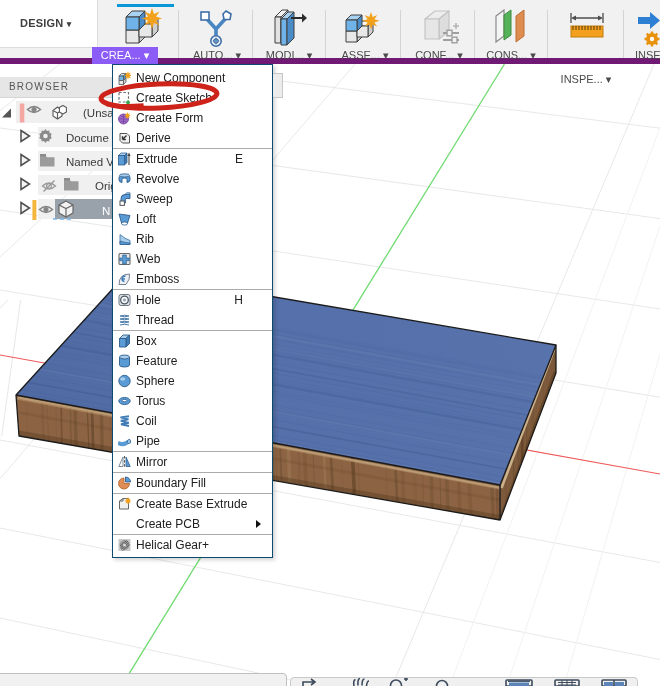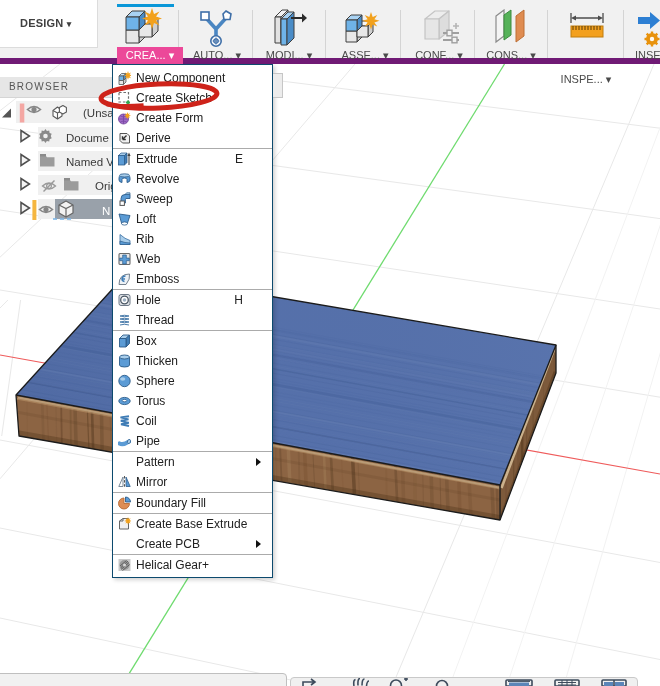--- a/index.html
+++ b/index.html
@@ -9,21 +9,21 @@
   
   #toolbar{position:absolute;left:0;top:0;width:660px;height:64px;background:#f1f1f1;
            border-bottom:6px solid #701a75;box-sizing:border-box;}
   #designbox{position:absolute;left:0;top:0;width:98px;height:48px;background:#fff;
              border-right:1px solid #dcdcdc;border-bottom:1px solid #dcdcdc;box-sizing:border-box;}
   #designbox > span{position:absolute;left:20px;top:17px;font-size:11px;font-weight:bold;
                   color:#404040;letter-spacing:0.2px;white-space:nowrap;}
   .tbdiv{position:absolute;top:10px;width:1px;height:48px;background:#d4d4d4;}
   .tblabel{position:absolute;top:48px;height:14px;font-size:11px;color:#4a4a4a;
            white-space:nowrap;line-height:14px;}
-  #crealabel{position:absolute;left:117px;top:47px;width:66px;height:17px;background:#ec4899;
+  #crealabel{position:absolute;left:92px;top:47px;width:66px;height:17px;background:#8b5cf6;
              color:#fff;font-size:11px;text-align:center;line-height:17px;}
   #creabar{position:absolute;left:117px;top:4px;width:57px;height:3px;background:#0a97d8;}
   .tbicon{position:absolute;top:10px;}
   
   #browser{position:absolute;left:0;top:77px;width:250px;}
   #bheader{position:absolute;left:0;top:0;width:250px;height:20px;background:#e6e6e6;
            border-bottom:1px solid #d5d5d5;}
   #bheader span{position:absolute;left:9px;top:4px;font-size:10px;color:#555;letter-spacing:1.2px;}
   .brow{position:absolute;height:20px;background:#f0f0f0;}
   
@@ -563,21 +563,21 @@
           <polygon points="8,4.5 11.5,1 11.5,9.5 8,13" fill="#3f7cb5" stroke="#2d5c8a" stroke-width="0.9"></polygon>
           <polygon points="1.5,4.5 8,4.5 8,13 1.5,13" fill="#5b9bd5" stroke="#2d5c8a" stroke-width="0.9"></polygon>
         </svg></span>
       <span class="tx">Box</span>
     </div>
   <div class="mi">
       <span class="ic"><svg width="13" height="14" viewBox="0 0 13 14">
           <path d="M1.5,3 L1.5,11 Q1.5,13 6.5,13 Q11.5,13 11.5,11 L11.5,3" fill="#5b9bd5" stroke="#2d5c8a" stroke-width="0.9"></path>
           <ellipse cx="6.5" cy="3" rx="5" ry="2" fill="#a8cdea" stroke="#2d5c8a" stroke-width="0.9"></ellipse>
         </svg></span>
-      <span class="tx">Thicken</span>
+      <span class="tx">Feature</span>
     </div>
   <div class="mi">
       <span class="ic"><svg width="13" height="14" viewBox="0 0 13 14">
           <circle cx="6.5" cy="7" r="5.7" fill="#5b9bd5" stroke="#2d5c8a" stroke-width="0.9"></circle>
           <ellipse cx="4.7" cy="5" rx="2.6" ry="1.8" fill="#a8cdea"></ellipse>
         </svg></span>
       <span class="tx">Sphere</span>
     </div>
   <div class="mi">
       <span class="ic"><svg width="13" height="14" viewBox="0 0 13 14">
@@ -593,24 +593,20 @@
       <span class="tx">Coil</span>
     </div>
   <div class="mi">
       <span class="ic"><svg width="13" height="14" viewBox="0 0 13 14">
           <path d="M1.5,9.5 Q5,11.5 11,7.5" stroke="#5b9bd5" stroke-width="4.2" fill="none" stroke-linecap="round"></path>
           <ellipse cx="11" cy="7.5" rx="1.5" ry="2.1" fill="#a8cdea" stroke="#2d5c8a" stroke-width="0.7" transform="rotate(25 11 7.5)"></ellipse>
         </svg></span>
       <span class="tx">Pipe</span>
     </div>
   <div class="sep"></div>
-  <div class="mi">
-      <span class="tx noic">Pattern</span>
-      <span class="arr"></span>
-    </div>
   <div class="mi">
       <span class="ic"><svg width="13" height="14" viewBox="0 0 13 14">
           <polygon points="5,2 5,11.5 0.8,11.5" fill="none" stroke="#7a8a9a" stroke-width="1"></polygon>
           <polygon points="8,2 8,11.5 12.2,11.5" fill="#5b9bd5" stroke="#2d5c8a" stroke-width="0.8"></polygon>
           <path d="M6.5,1 L6.5,13" stroke="#555" stroke-width="1" stroke-dasharray="2.5,1.6"></path>
         </svg></span>
       <span class="tx">Mirror</span>
     </div>
   <div class="sep"></div>
   <div class="mi">

